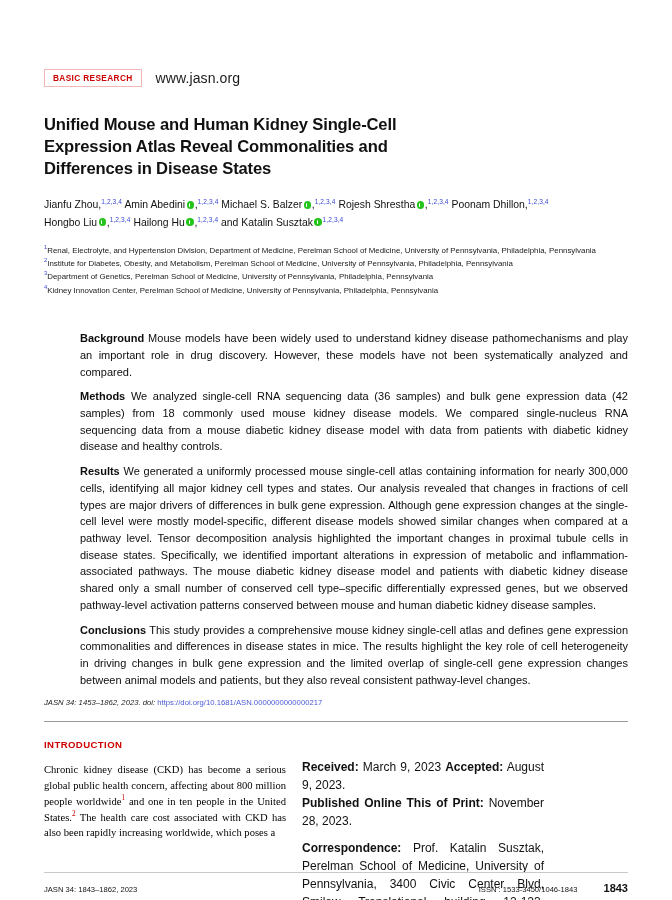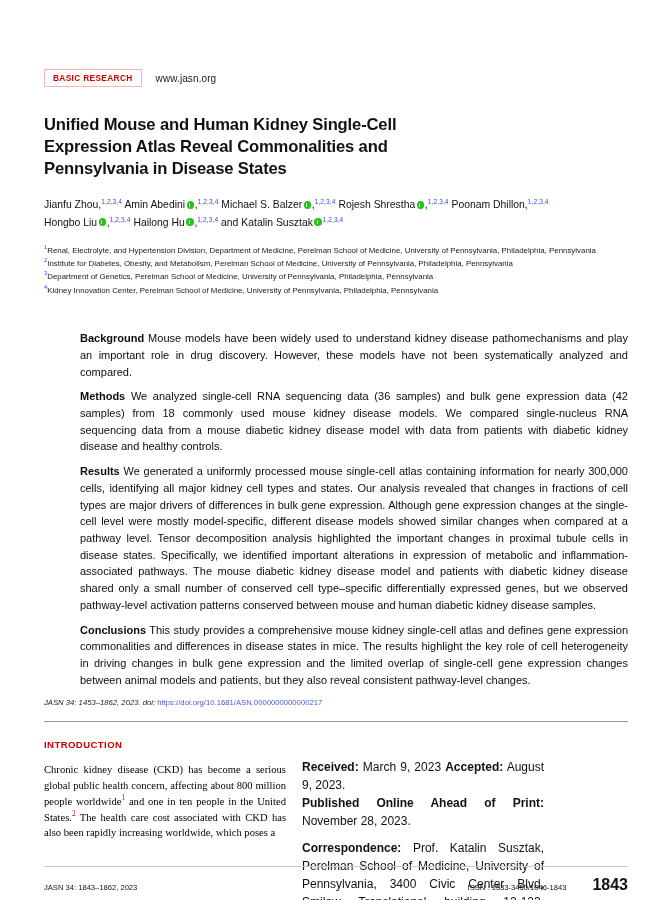--- a/index.html
+++ b/index.html
@@ -37,21 +37,21 @@
     color: #cc0000;
     font-size: 8.3px;
     font-weight: bold;
     letter-spacing: 0.35px;
     padding: 4px 8px 4px 8px;
     line-height: 1;
     white-space: nowrap;
   }
   .journal-url {
     margin-left: 14px;
-    font-size: 10px;
+    font-size: 14px;
     color: #1a1a1a;
     letter-spacing: 0.1px;
     text-align: center;
   }
 
   
   .title {
     margin-top: 36px;
     font-size: 16.6px;
     font-weight: bold;
@@ -200,33 +200,33 @@
     margin-bottom: 9px;
   }
   .footer-row {
     display: flex;
     align-items: baseline;
     font-size: 7.6px;
     color: #111;
   }
   .f-left { flex: 0 0 auto; }
   .f-mid { flex: 1 1 auto; text-align: right; padding-right: 26px; }
-  .f-right { font-size: 16px; font-weight: bold; flex: 0 0 auto; }
+  .f-right { font-size: 11px; font-weight: bold; flex: 0 0 auto; }
 </style>
 </head>
 <body>
 
 <div class="page">
 
   <div class="header-row">
     <span class="badge">BASIC RESEARCH</span>
     <span class="journal-url">www.jasn.org</span>
   </div>
 
-  <h1 class="title">Unified Mouse and Human Kidney Single-Cell Expression Atlas Reveal Commonalities and Pennsylvania in Disease States</h1>
+  <h1 class="title">Unified Mouse and Human Kidney Single-Cell Expression Atlas Reveal Commonalities and Differences in Disease States</h1>
 
   <div class="authors">
     <span>Jianfu Zhou</span><span>,</span><span class="sup">1,2,3,4</span>
     <span>Amin Abedini</span><span class="orcid"></span><span>,</span><span class="sup">1,2,3,4</span>
     <span>Michael S. Balzer</span><span class="orcid"></span><span>,</span><span class="sup">1,2,3,4</span>
     <span>Rojesh Shrestha</span><span class="orcid"></span><span>,</span><span class="sup">1,2,3,4</span>
     <span>Poonam Dhillon</span><span>,</span><span class="sup">1,2,3,4</span>
     <span>Hongbo Liu</span><span class="orcid"></span><span>,</span><span class="sup">1,2,3,4</span>
     <span>Hailong Hu</span><span class="orcid"></span><span>,</span><span class="sup">1,2,3,4</span>
     <span>and Katalin Susztak</span><span class="orcid"></span><span class="sup">1,2,3,4</span>
@@ -254,21 +254,21 @@
 
   <div class="divider"></div>
 
   <div class="cols">
     <div class="col-left">
       <div class="intro-head">INTRODUCTION</div>
       <p class="intro-p"><span>Chronic kidney disease (CKD) has become a serious global public health concern, affecting about 800 million people worldwide</span><span class="ref">1</span><span> and one in ten people in the United States.</span><span class="ref">2</span><span> The health care cost associated with CKD has also been rapidly increasing worldwide, which poses a</span></p>
     </div>
 
     <div class="col-right">
-      <p class="meta-p"><b>Received:</b><span> March 9, 2023</span> <b>Accepted:</b><span> August 9, 2023.</span><br><b>Published Online Ahead of Print:</b><span> November 28, 2023.</span></p>
+      <p class="meta-p"><b>Received:</b><span> March 9, 2023</span> <b>Accepted:</b><span> August 9, 2023.</span><br><b>Published Online This of Print:</b><span> November 28, 2023.</span></p>
 
       <p class="meta-p"><b>Correspondence:</b><span> Prof. Katalin Susztak, Perelman School of Medicine, University of Pennsylvania, 3400 Civic Center Blvd, Smilow Translational building 12-123, Philadelphia, PA 19104. Email: </span><span class="mail">ksusztak@pennmedicine.upenn.edu</span></p>
 
       <p class="meta-p">Copyright © 2023 by the American Society of Nephrology</p>
     </div>
   </div>
 
   <div class="footer">
     <div class="footer-rule"></div>
     <div class="footer-row">

